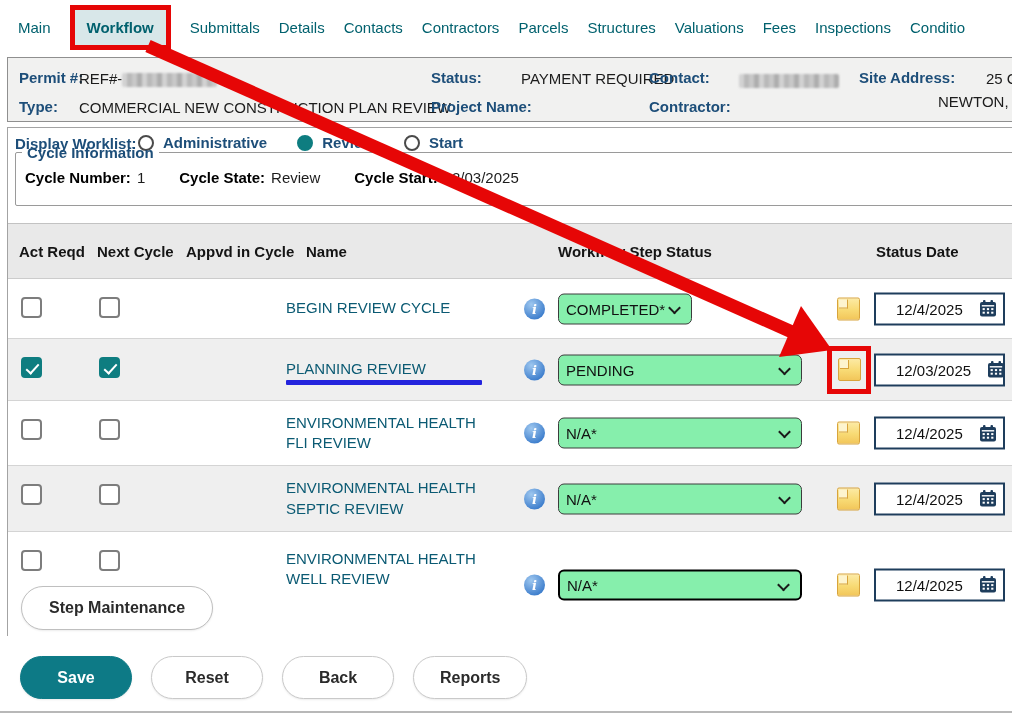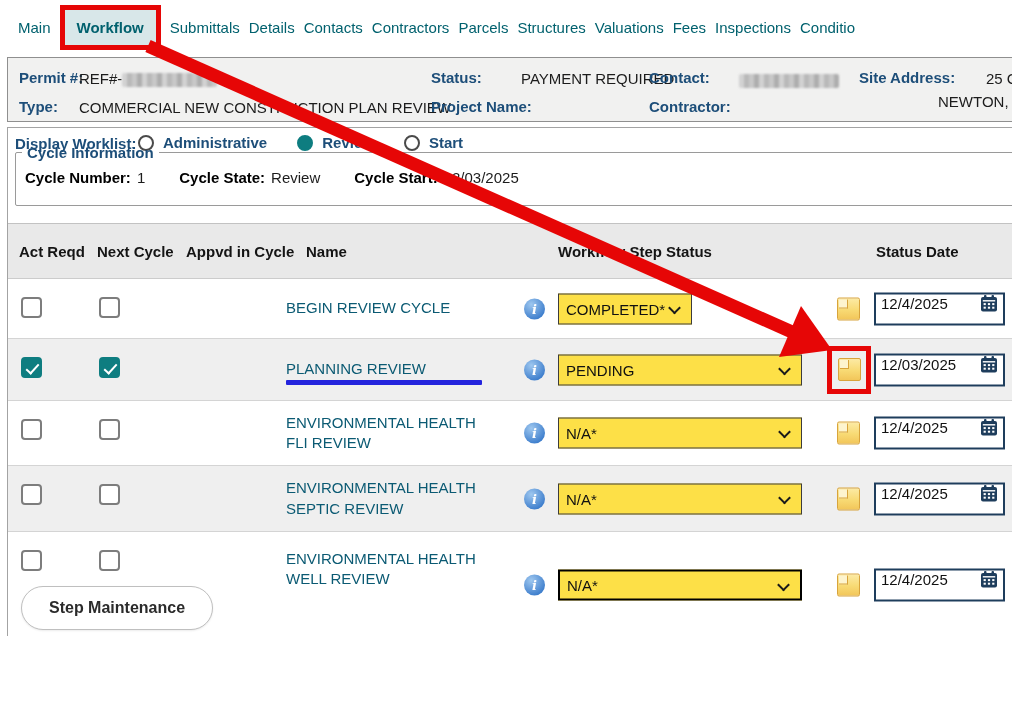--- a/index.html
+++ b/index.html
@@ -2,21 +2,21 @@
 <html><head>
 <meta charset="utf-8">
 <style>
   * { box-sizing: border-box; margin: 0; padding: 0; }
   html,body { width:1012px; height:718px; overflow:hidden; background:#fff;
     font-family:"Liberation Sans", sans-serif; }
   #page { position:relative; width:1012px; height:718px; background:#fff; overflow:hidden; }
 
   
   .nav { position:absolute; top:0; left:0; width:1012px; height:55px;
-    display:flex; align-items:center; gap:9px; padding-left:18px; overflow:hidden; white-space:nowrap; }
+    display:flex; align-items:center; gap:19px; padding-left:18px; overflow:hidden; white-space:nowrap; }
   .nav .tab { font-size:15px; color:#01616e; cursor:pointer; flex:0 0 auto; }
   .nav .tab.active { background:#d8e7e9; border:5px solid #e60606; padding:9px 12px; font-weight:bold; }
 
   
   .permitbar { position:absolute; top:57px; left:7px; width:1008px; height:65px;
     background:#f1f1f0; border:1px solid #8f8f8f; }
   .permitbar .lab { position:absolute; font-size:15px; font-weight:bold; color:#1d4e79; white-space:nowrap; }
   .permitbar .val { position:absolute; font-size:15px; color:#1c1c1c; white-space:nowrap; }
   .redact { display:inline-block; vertical-align:middle; height:14px; border-radius:2px;
     background:repeating-linear-gradient(90deg,#d2d2d2 0 5px,#b9b9b9 5px 10px,#c8c8c8 10px 15px,#aeaeae 15px 20px);
@@ -57,36 +57,36 @@
     display:flex; align-items:center; }
   .step-name { font-size:15px; color:#0b5a73; line-height:1.35; }
   .blue-underline { position:absolute; left:0; top:41px; width:196px; height:5px;
     background:#2424dd; border-radius:1px; }
   .info-icon { position:absolute; left:516px; top:50%; transform:translateY(-50%);
     width:21px; height:21px; border-radius:50%; cursor:pointer;
     background:radial-gradient(circle at 35% 28%, #9ec7ef, #3f7fcd 75%);
     color:#fff; display:flex; align-items:center; justify-content:center; }
   .info-icon i { font:italic bold 13px "DejaVu Serif", serif; }
   .sel { position:absolute; left:550px; top:50%; transform:translateY(-50%); height:31px; width:134px;
-    background:#fde047; border:1px solid #3c3c3c; border-radius:0; cursor:pointer;
+    background:#86efac; border:1px solid #3c3c3c; border-radius:6px; cursor:pointer;
     display:flex; align-items:center; padding-left:7px; font-size:15px; color:#111; }
   .sel.wide { width:244px; }
   .sel.boldborder { border:2px solid #000; }
   .chev { position:absolute; right:12px; top:9px; width:9px; height:9px;
     border-right:2px solid #1a1a1a; border-bottom:2px solid #1a1a1a; transform:rotate(45deg); }
   .note-wrap { position:absolute; left:824px; top:50%; transform:translateY(-50%);
     width:33px; height:33px; display:flex; align-items:center; justify-content:center; }
   .note-wrap.note-annot { width:44px; height:48px; border:5px solid #e60606; left:819px; }
   .note-icon { position:relative; width:23px; height:23px; cursor:pointer;
     background:linear-gradient(180deg,#fceaa4 0%,#f8da74 55%,#f2c65a 100%);
     border:1px solid #d8a43c; border-radius:2px; }
   .note-icon::before { content:""; position:absolute; left:1px; top:1px; width:8px; height:8px;
     background:#fdf4cf; border-right:1px solid #d8a43c; border-bottom:1px solid #d8a43c; }
   .datebox { position:absolute; left:866px; top:50%; transform:translateY(-50%); width:131px; height:33px;
-    background:#fff; border:2px solid #1e3d5c; display:flex; padding:0 5px; cursor:text;gap:16px; }
+    background:#fff; border:2px solid #1e3d5c; display:flex; align-items:center; padding:0 20px; cursor:text;gap:16px; }
   .date-text { font-size:15px; color:#111; flex:1; }
   .cal { flex:0 0 auto; cursor:pointer; }
 
   
   .step-maint { position:absolute; left:13px; top:458px; padding:12px 27px; background:#fff;
     border:1.5px solid #bfbfbf; border-radius:24px; font-size:16px; font-weight:bold; color:#2b2b2b;
     cursor:pointer; box-shadow:0 1px 2px rgba(0,0,0,0.08); }
   .footer { position:absolute; top:636px; left:0; width:1012px; height:77px;
     border-bottom:2px solid #b8b8b8; background:#fff; }
   .footer .btnrow { position:absolute; left:20px; top:20px; display:flex; gap:19px; }
@@ -345,18 +345,26 @@
                 <rect x="12.2" y="12.2" width="2.2" height="2"></rect>
         </g>
       </svg>
     </div>
   </div>
 </div>
 
     <button class="step-maint">Step Maintenance</button>
   </div>
 
+  <div class="footer">
+    <div class="btnrow">
+      <button class="btn primary">Save</button>
+      <button class="btn">Reset</button>
+      <button class="btn">Back</button>
+      <button class="btn">Reports</button>
+    </div>
+  </div>
 
   <svg class="overlay" width="1012" height="718" viewBox="0 0 1012 718">
     <line x1="148" y1="46" x2="792" y2="332" stroke="#e60606" stroke-width="13"></line>
     <polygon points="832,350 779,357 801,306" fill="#e60606"></polygon>
   </svg>
 </div>
 
 </body></html>

